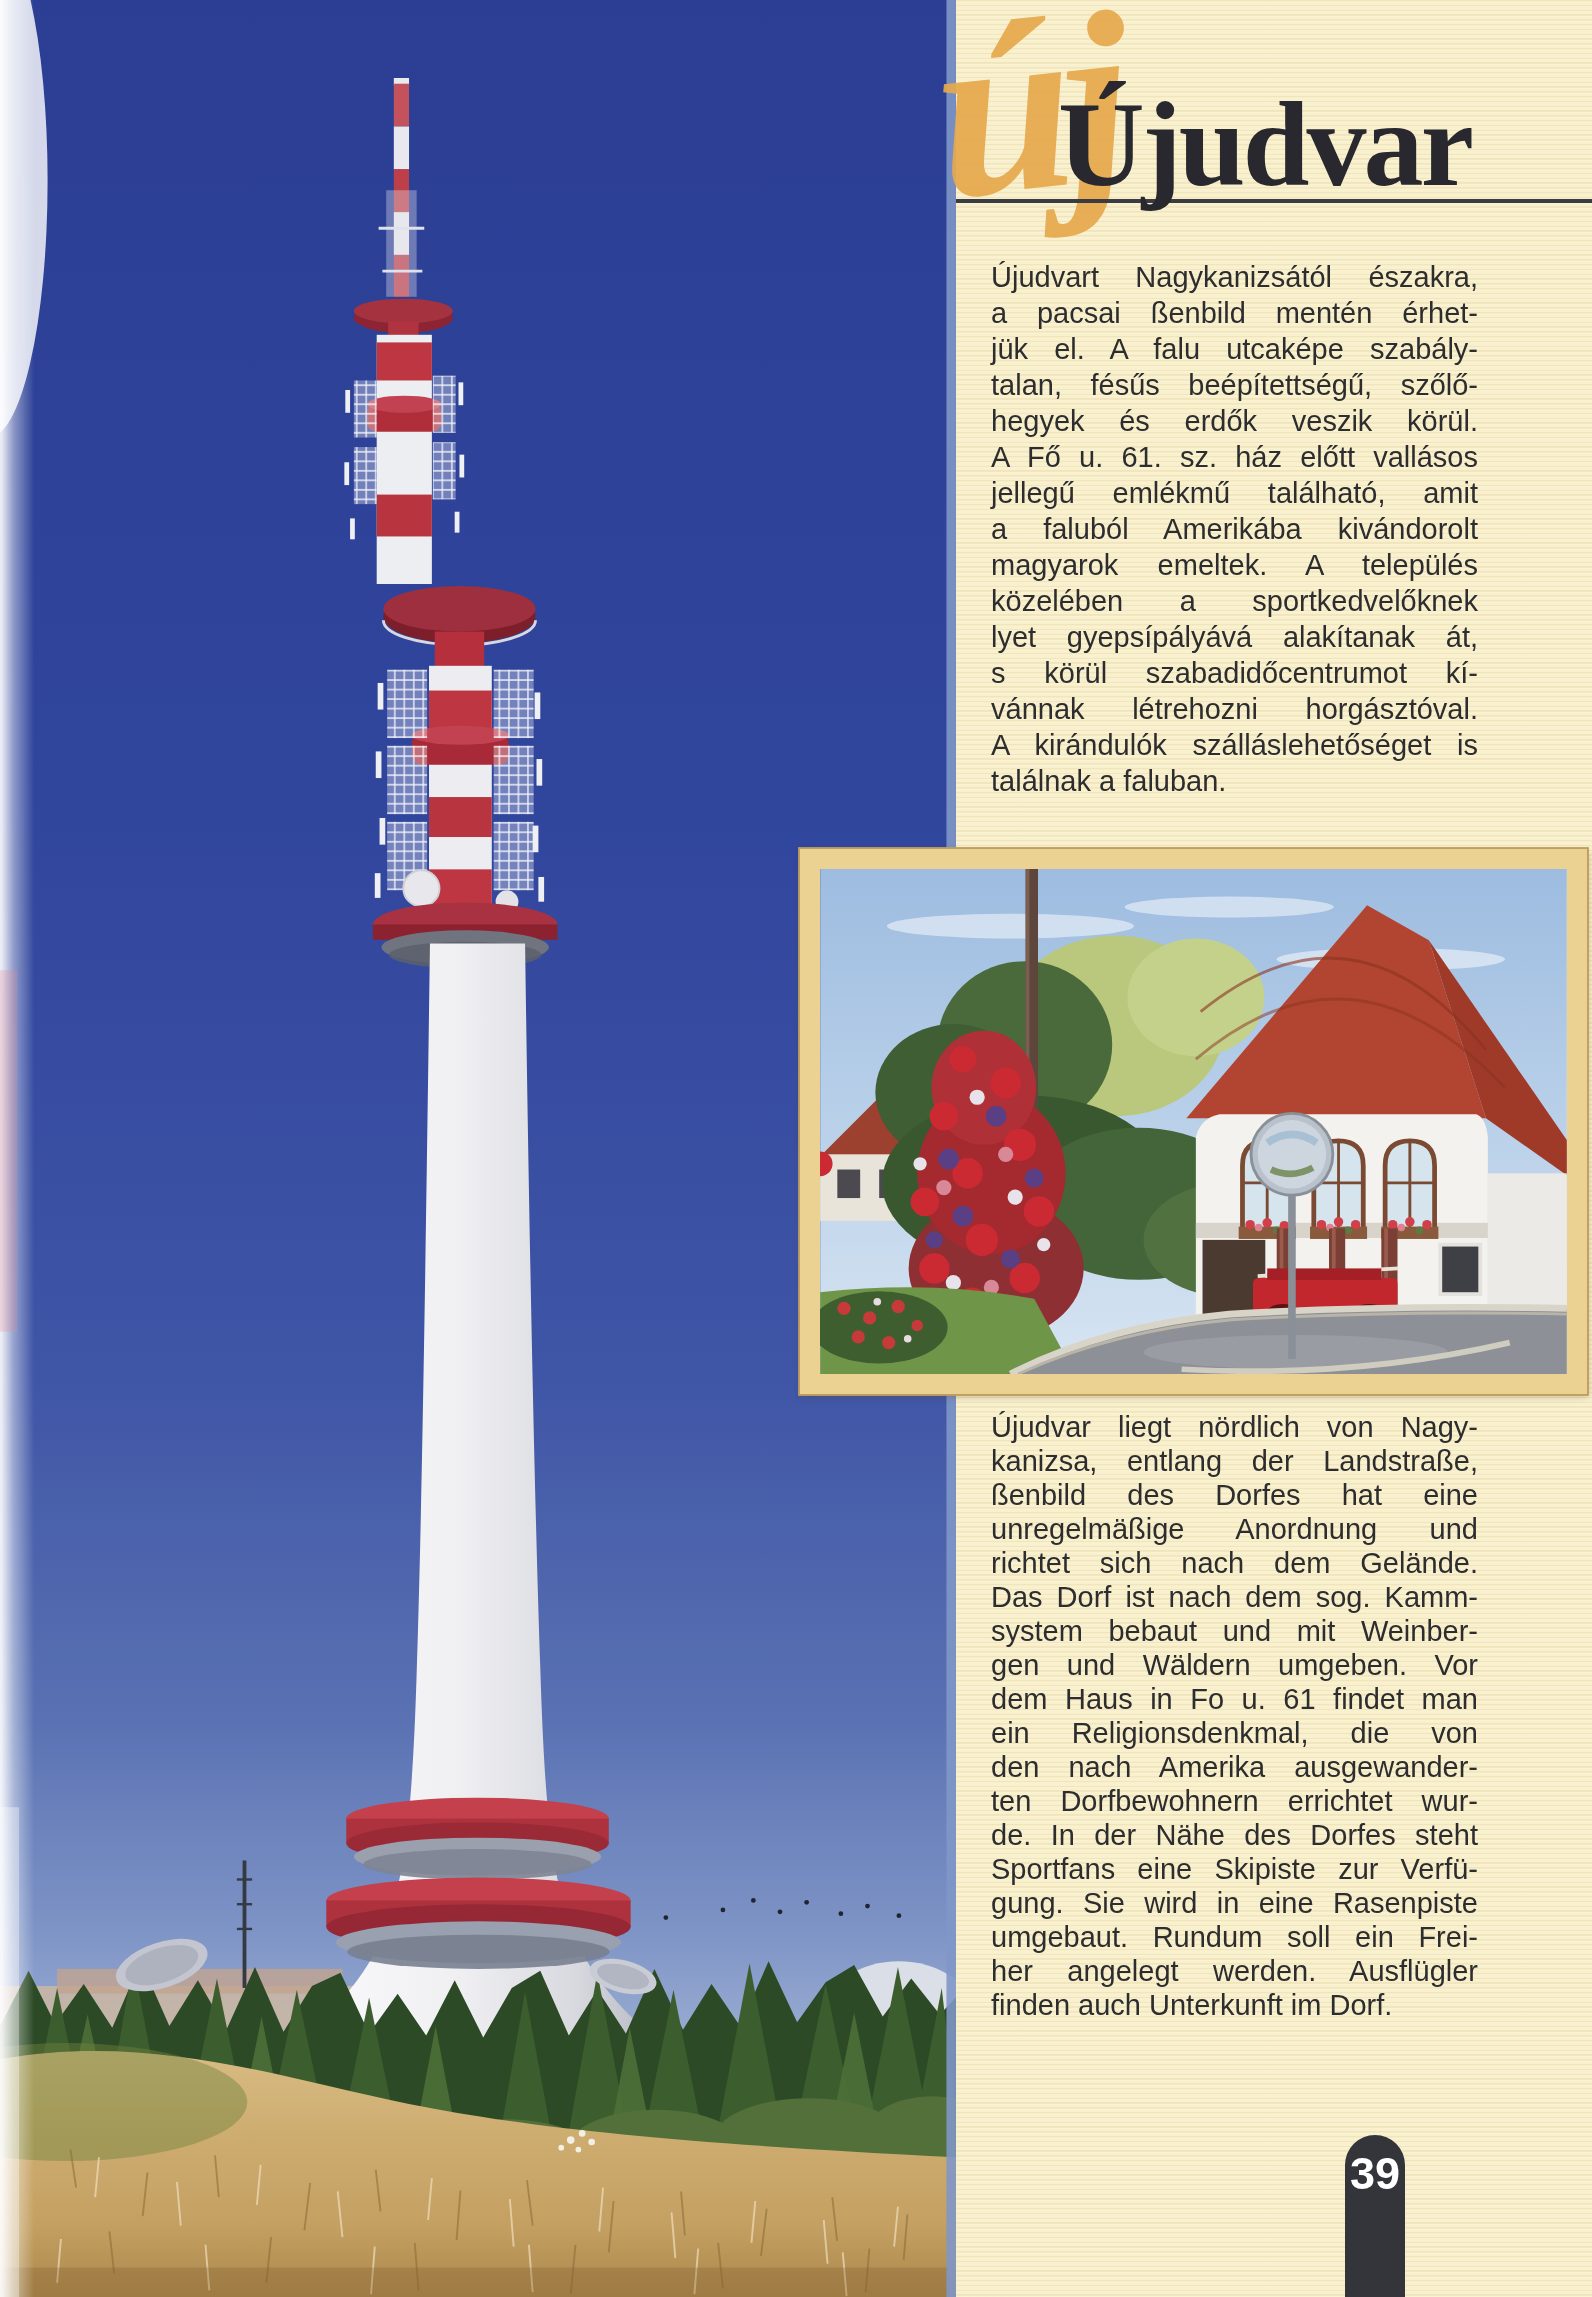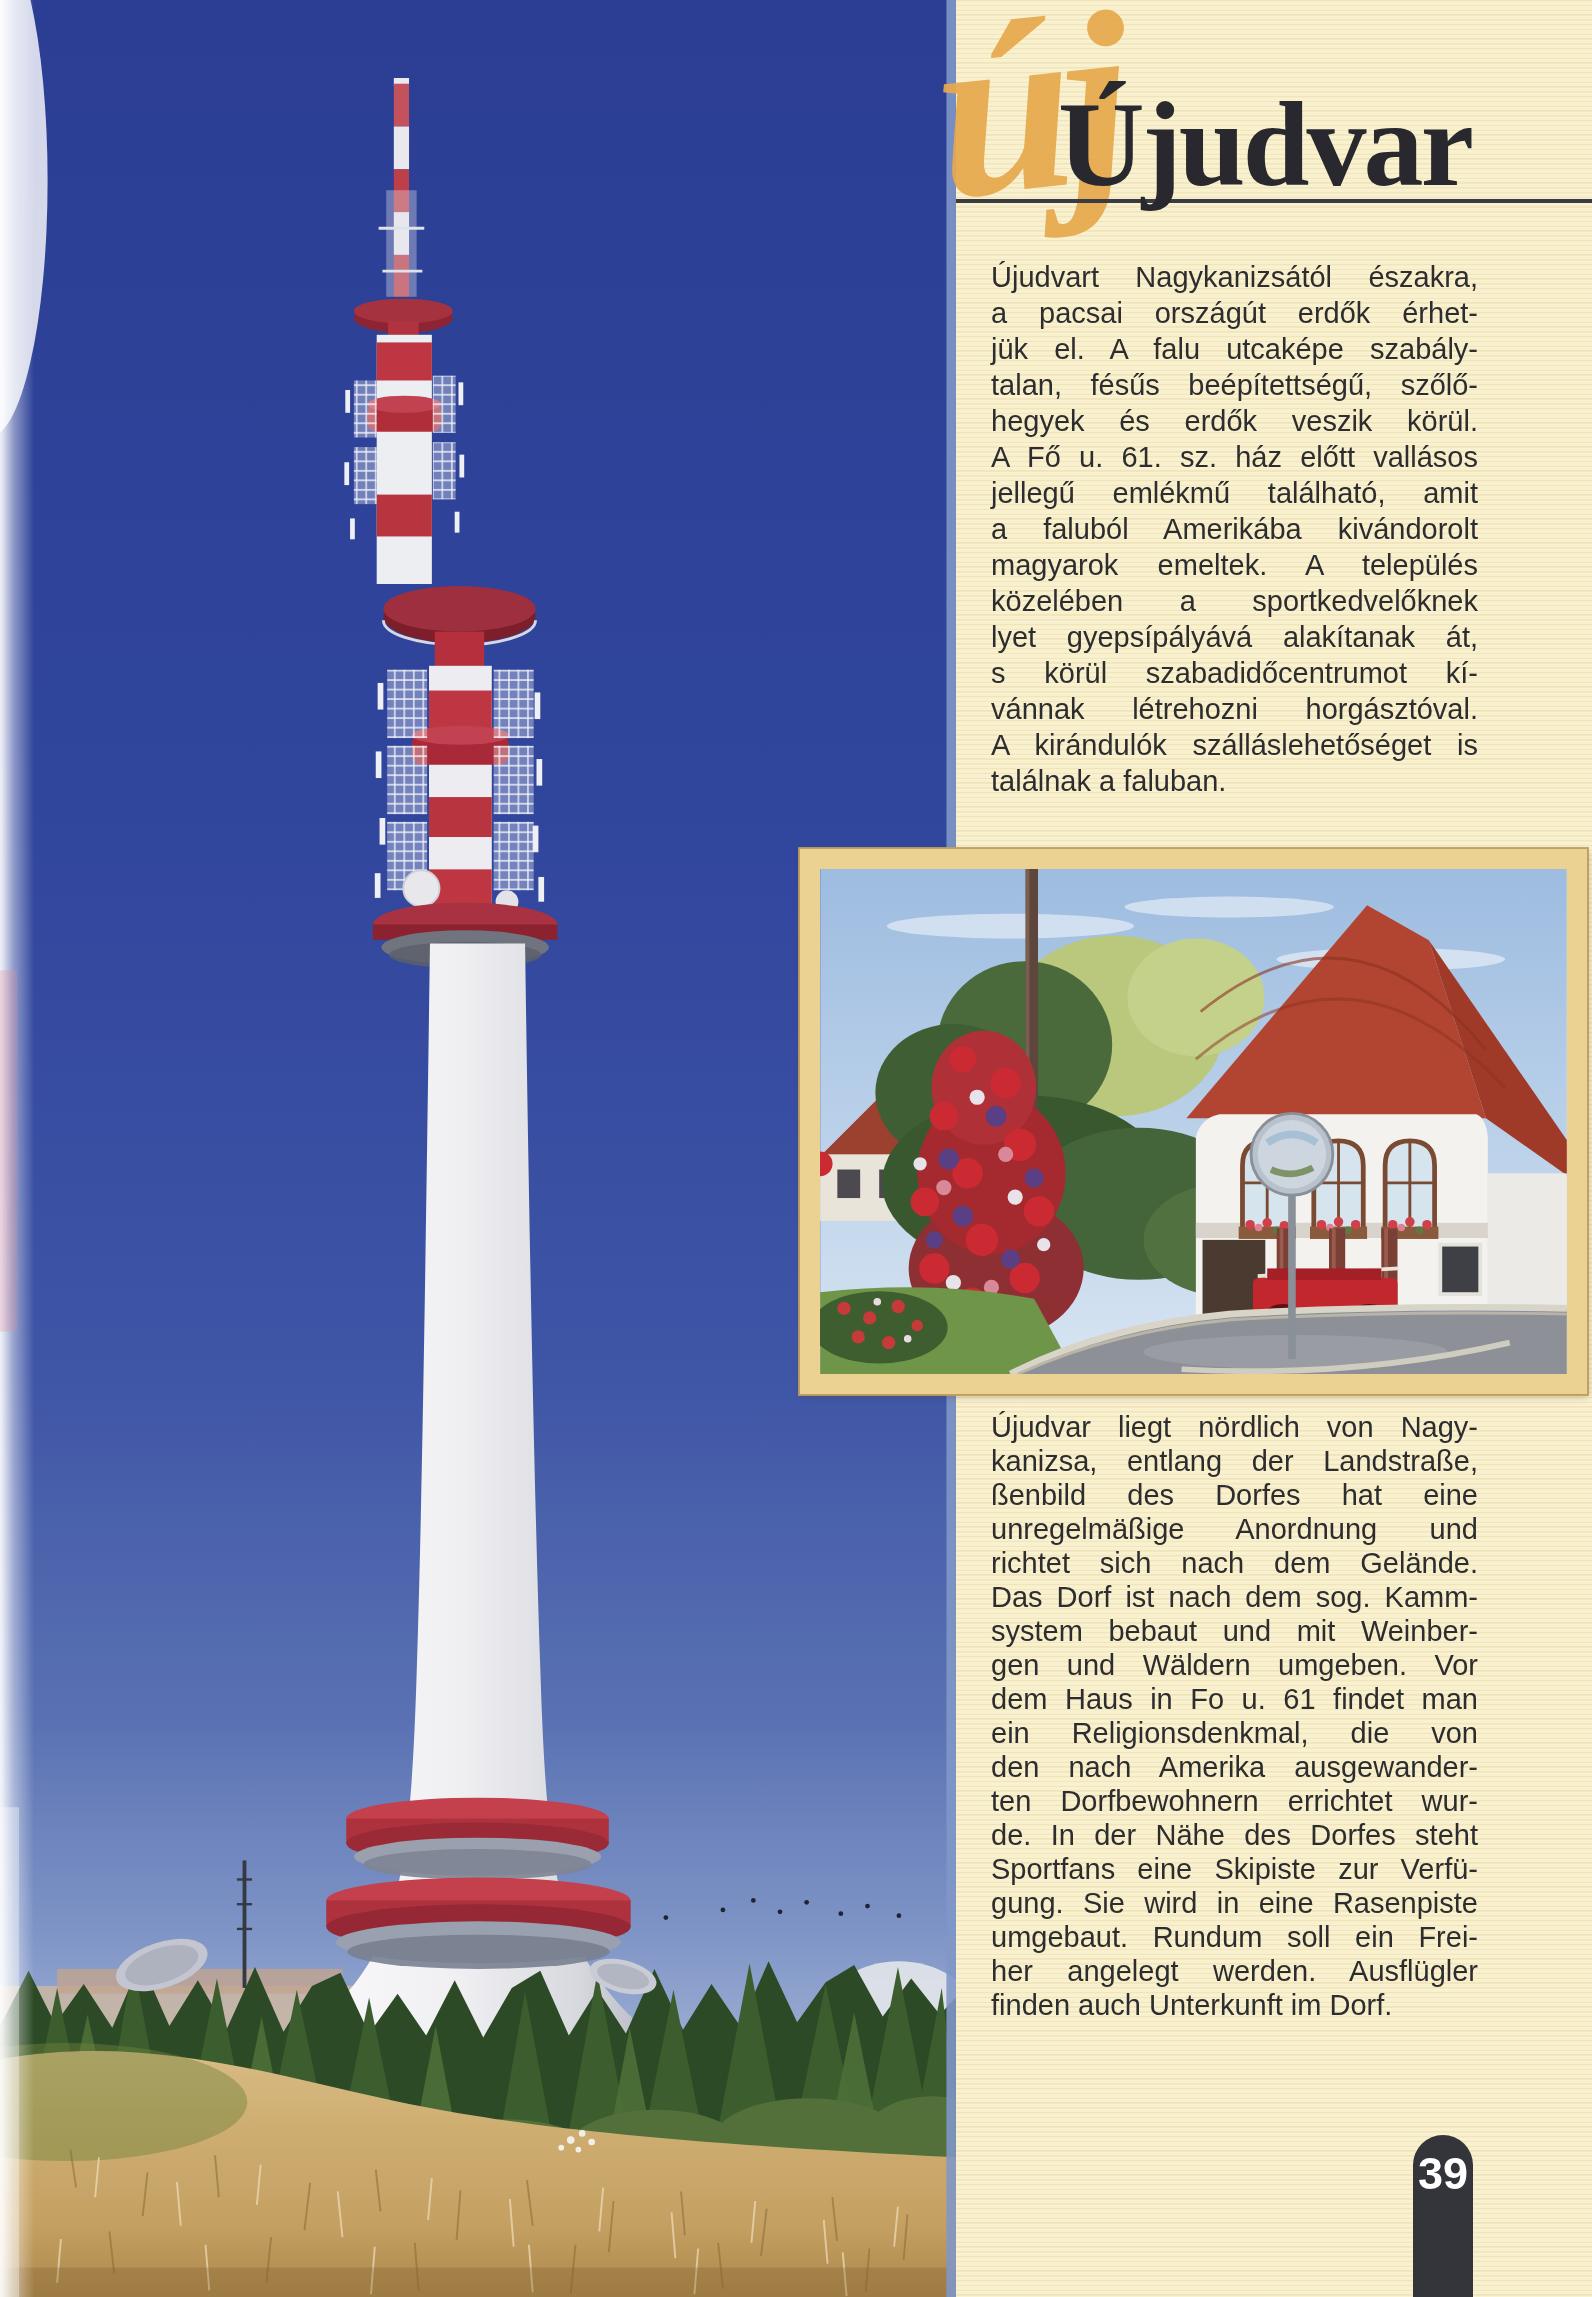--- a/index.html
+++ b/index.html
@@ -33,21 +33,21 @@
   .de-text{top:1410px;font-size:29px;line-height:34px;}
   .tline{text-align:justify;text-align-last:justify;white-space:normal;}
   .tline-last{text-align-last:left;}
 
   
   .village-photo{position:absolute;left:800px;top:849px;width:747px;height:505px;
     border:20px solid #ecd292;box-shadow:0 0 0 1.9px #bf9f60, 1.9px 2.9px 7.6px rgba(90,70,30,.35);z-index:4;}
   .village-photo svg{display:block;}
 
   
-  .page-badge{position:absolute;left:1413px;top:2135px;width:60px;height:163px;
+  .page-badge{position:absolute;left:1345px;top:2135px;width:60px;height:163px;
     background:#34343b;border-radius:30px 30px 0 0;z-index:5;text-align:center;}
   .page-badge span{display:inline-block;margin-top:16px;color:#ffffff;
     font-family:"Liberation Sans",sans-serif;font-weight:700;font-size:45px;line-height:1;}
 </style>
 </head>
 <body>
 
 <div class="page">
 
   <div class="tower-photo">
@@ -297,21 +297,21 @@
   </div>
 
   <div class="side-column"></div>
 
   <span class="title-script">új</span>
   <div class="title-rule"></div>
   <h1 class="page-title">Újudvar</h1>
 
   <div class="text-block hu-text">
       <div class="tline">Újudvart Nagykanizsától északra,</div>
-      <div class="tline">a pacsai országút erdők érhet-</div>
+      <div class="tline">a pacsai ßenbild mentén érhet-</div>
       <div class="tline">jük el. A falu utcaképe szabály-</div>
       <div class="tline">talan, fésűs beépítettségű, szőlő-</div>
       <div class="tline">hegyek és erdők veszik körül.</div>
       <div class="tline">A Fő u. 61. sz. ház előtt vallásos</div>
       <div class="tline">jellegű emlékmű található, amit</div>
       <div class="tline">a faluból Amerikába kivándorolt</div>
       <div class="tline">magyarok emeltek. A település</div>
       <div class="tline">közelében a sportkedvelőknek</div>
       <div class="tline">lyet gyepsípályává alakítanak át,</div>
       <div class="tline">s körül szabadidőcentrumot kí-</div>

